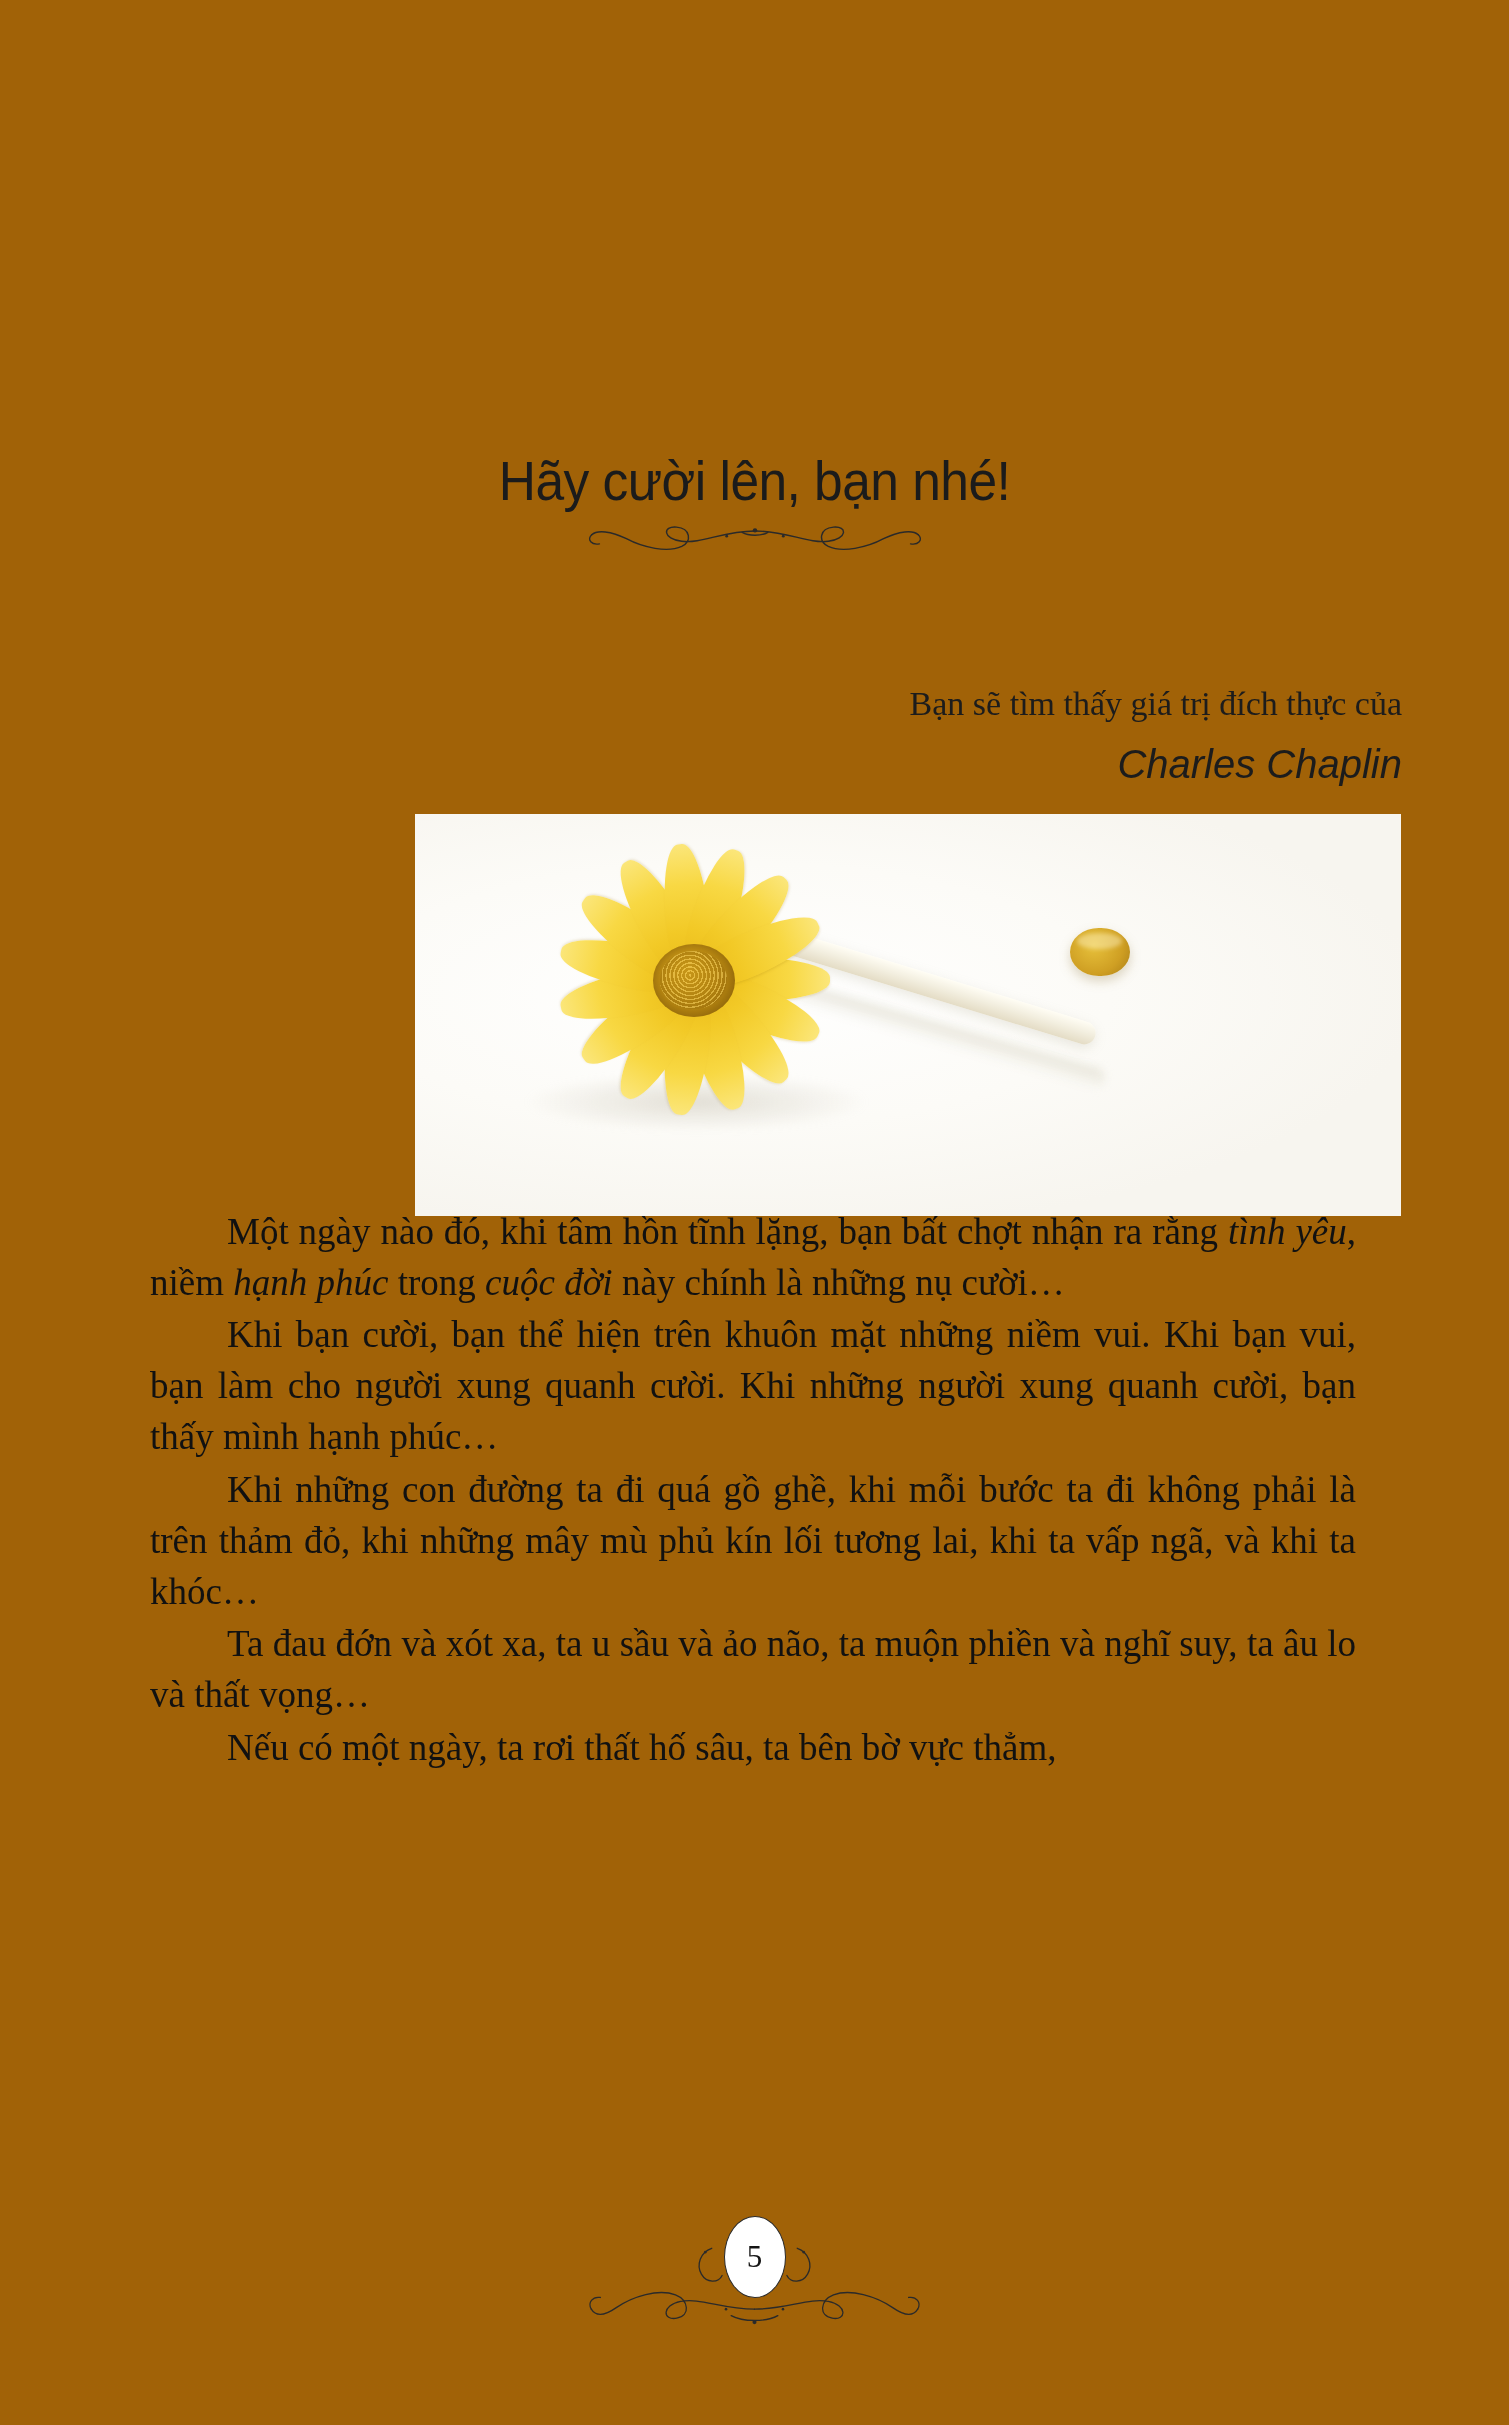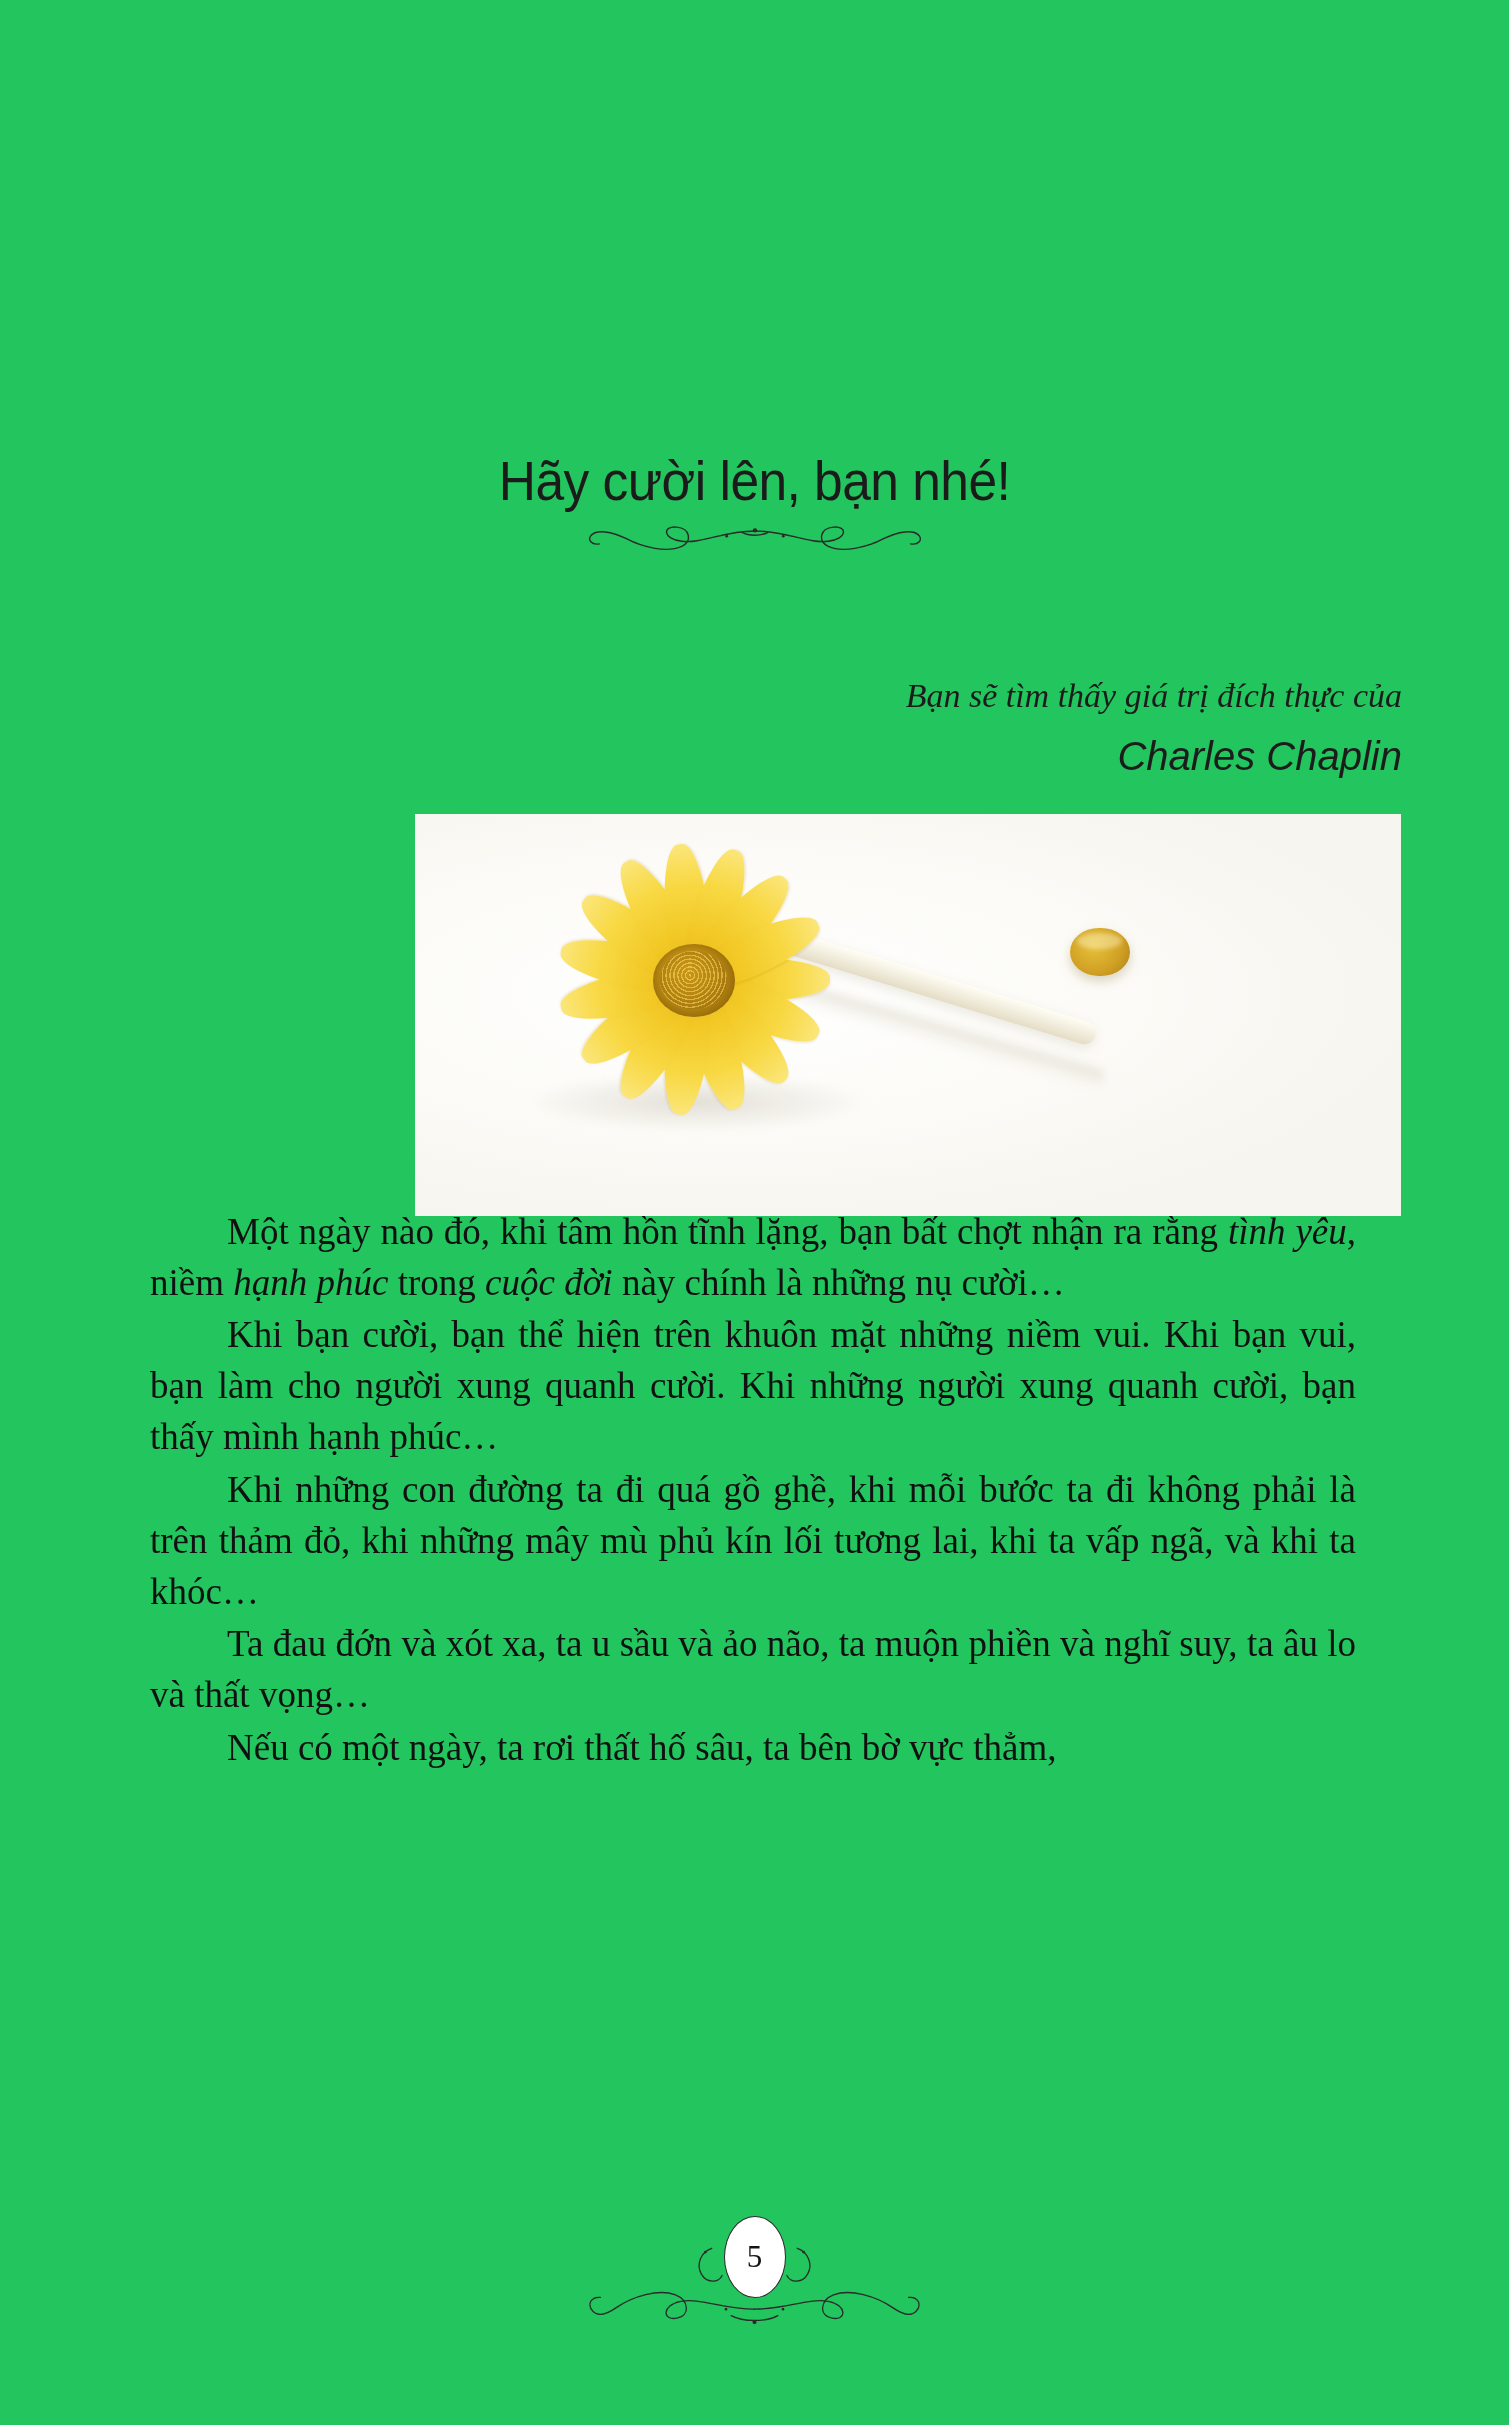--- a/index.html
+++ b/index.html
@@ -9,21 +9,21 @@
     height: 2426px;
     background: #ffffff;
     font-family: "Liberation Serif", serif;
     overflow: hidden;
     position: relative;
   }
 
   .page {
     position: absolute;
     inset: 0;
-    background: #22c55e;
+    background: #a16207;
   }
 
   
   .title-block {
     position: absolute;
     top: 448px;
     left: 0;
     width: 100%;
     text-align: center;
   }
@@ -48,25 +48,25 @@
   
   .quote-block {
     position: absolute;
     top: 675px;
     right: 107px;
     width: 687px;
     text-align: right;
   }
   .quote-line {
     font-family: "Liberation Serif", serif;
-    font-style: italic;
     font-size: 34px;
     line-height: 1.22;
     color: #1c1c1c;
     white-space: nowrap;
+    margin-top: 8px;
   }
   .quote-author {
     font-family: "Liberation Sans", sans-serif;
     font-style: italic;
     font-size: 40px;
     color: #1c1c1c;
     margin-top: 18px;
   }
 
   

